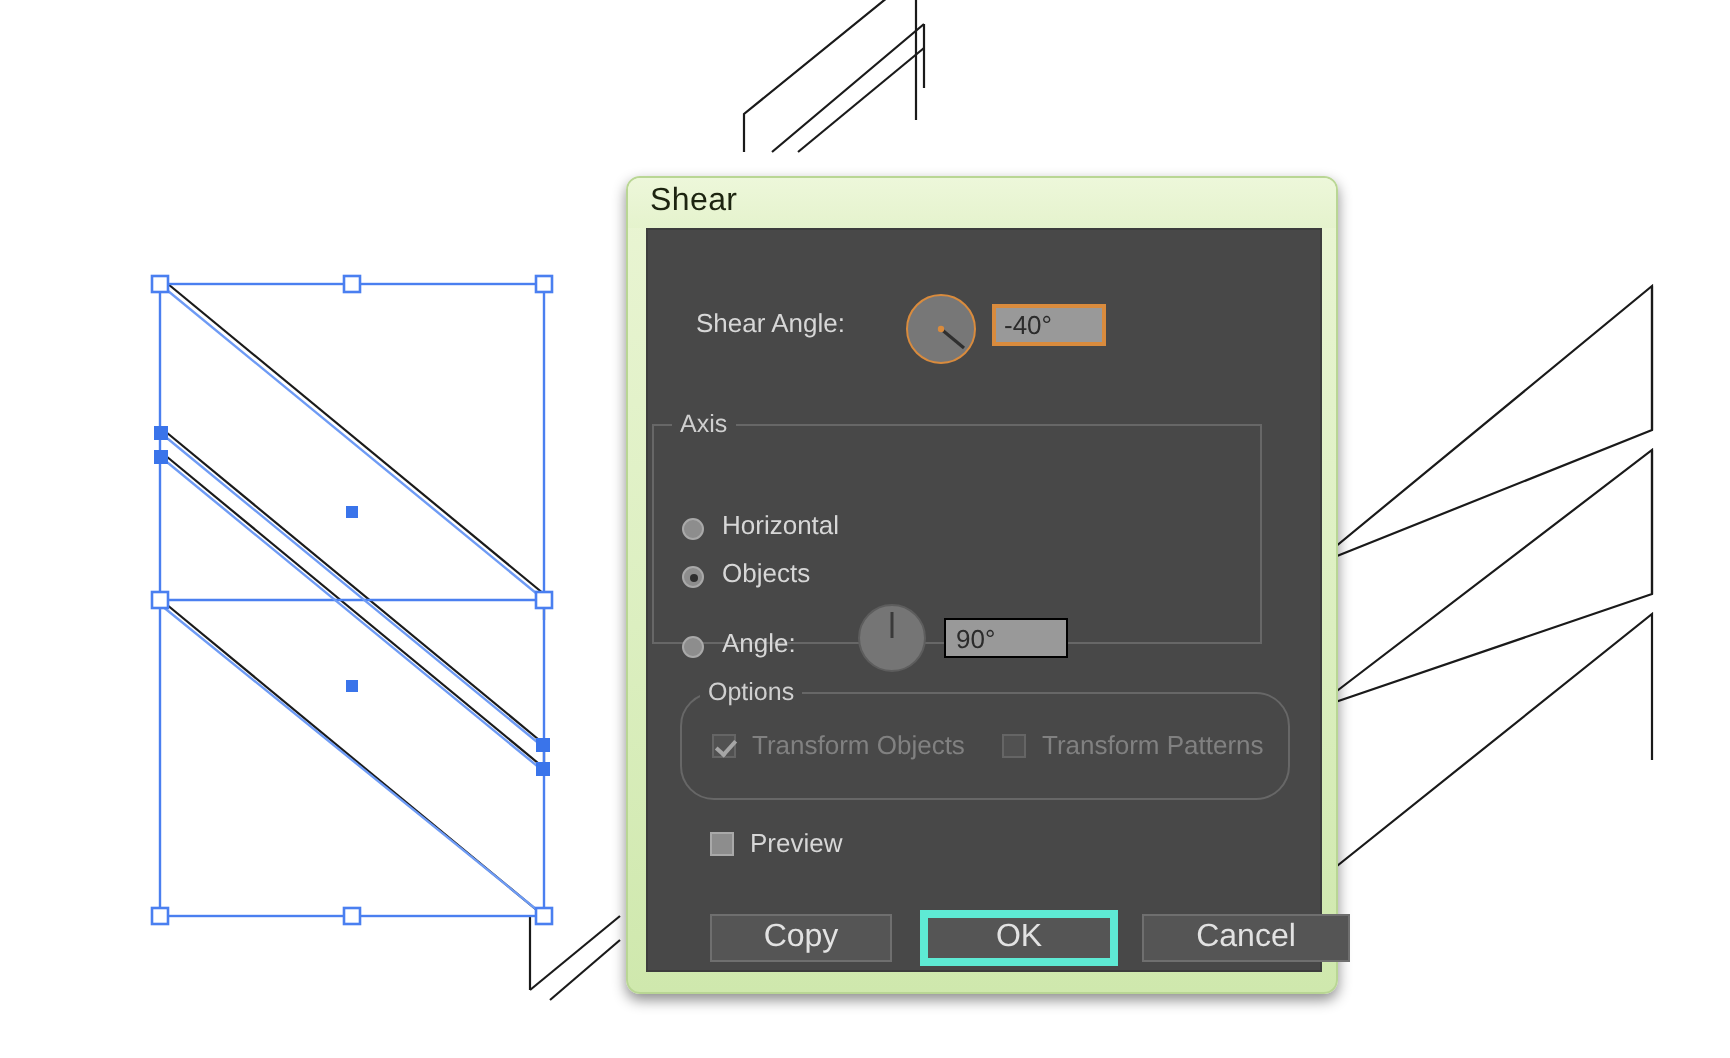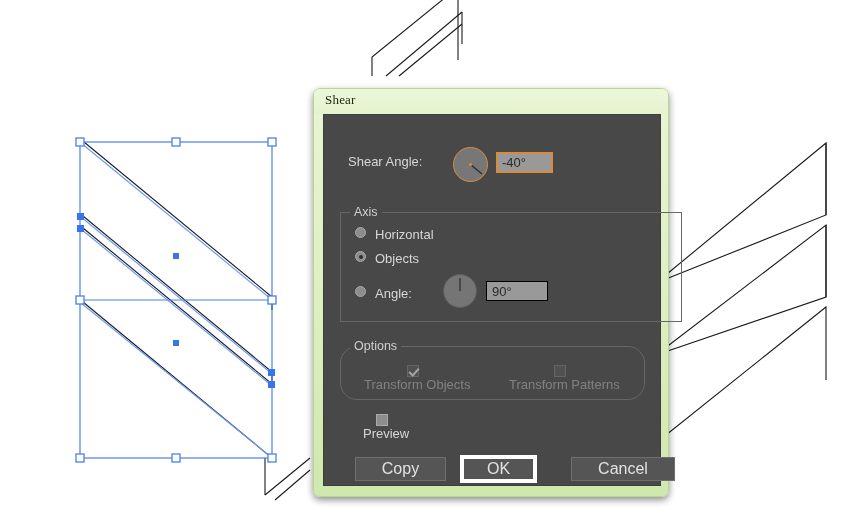--- a/index.html
+++ b/index.html
@@ -25,25 +25,24 @@
   }
   .dialog-titlebar{
     height:25px;
     position:relative;
     border-radius:6px 6px 0 0;
     background:linear-gradient(180deg,#edf7da 0%,#e5f3cd 100%);
   }
   .dialog-title{
     position:absolute;
     left:11px; top:3px;
-    font-size:13px;
+    font-size:16px;
     color:#1d2410;
     letter-spacing:.2px;
     white-space:nowrap;
-    font-family:Liberation Serif, serif;
   }
   .dialog-body{
     position:absolute;
     left:9px; top:25px;
     width:338px; height:372px;
     background:#484848;
     box-sizing:border-box;
     box-shadow:inset 0 0 0 1px #3d3d3d;
   }
 
@@ -86,25 +85,25 @@
     box-sizing:border-box;
   }
   .group-legend{
     position:absolute;
     top:-8px; left:9px;
     background:#484848;
     padding:0 4px;
     font-size:12.5px;
     color:#cfcfcf;
   }
-  .group-axis{left:17px; top:98px; width:342px; height:110px;}
+  .group-axis{left:3px; top:98px; width:305px; height:110px;}
   .group-options{left:17px; top:232px; width:305px; height:54px;border-radius:17px;}
 
   
-  .radio-row{position:absolute;left:14px;display:flex;align-items:flex-start;}
+  .radio-row{position:absolute;left:14px;display:flex;align-items:flex-end;margin-top:28px;}
   .radio{
     width:11px;height:11px;border-radius:50%;
     background:#8d8d8d;
     border:1px solid #a9a9a9;
     box-sizing:border-box;
     position:relative;
     flex:none;
   }
   .radio.checked::after{
     content:"";
@@ -131,21 +130,21 @@
     box-sizing:border-box;
     color:#2b2b2b;
     font-family:"Liberation Sans", sans-serif;
     font-size:13px;
     padding:0 0 0 5px;
     line-height:17px;
     outline:none;
   }
 
   
-  .cb-row{position:absolute;display:flex;align-items:center;flex-direction:column;}
+  .cb-row{position:absolute;display:flex;align-items:center;}
   .cb{
     width:12px;height:12px;
     background:#5c5c5c;
     border:1px solid #737373;
     box-sizing:border-box;
     position:relative;flex:none;
   }
   .cb.checked::after{
     content:"";
     position:absolute;left:3px;top:0px;
@@ -172,22 +171,22 @@
     border:1px solid #6f6f6f;
     box-sizing:border-box;
     color:#e2e2e2;
     font-family:"Liberation Sans", sans-serif;
     font-size:16px;
     text-align:center;
     line-height:22px;
     cursor:default;
   }
   .btn-copy{left:32px;top:343px;width:91px;}
-  .btn-ok{left:137px;top:341px;width:77px;height:28px;line-height:20px;
-          border:4px solid #ffffff;background:#555555;}
+  .btn-ok{left:137px;top:341px;width:99px;height:28px;line-height:20px;
+          border:4px solid #5eead4;background:#555555;}
   .btn-cancel{left:248px;top:343px;width:104px;}
 </style>
 </head>
 <body>
 
 <svg id="canvas-art" viewBox="0 0 865 529">
   <rect x="0" y="0" width="865" height="529" fill="#ffffff"></rect>
 
   <g stroke="#1a1a1a" stroke-width="1.1" fill="none">
     <path d="M372,76 L372,57 L457,-12"></path>

